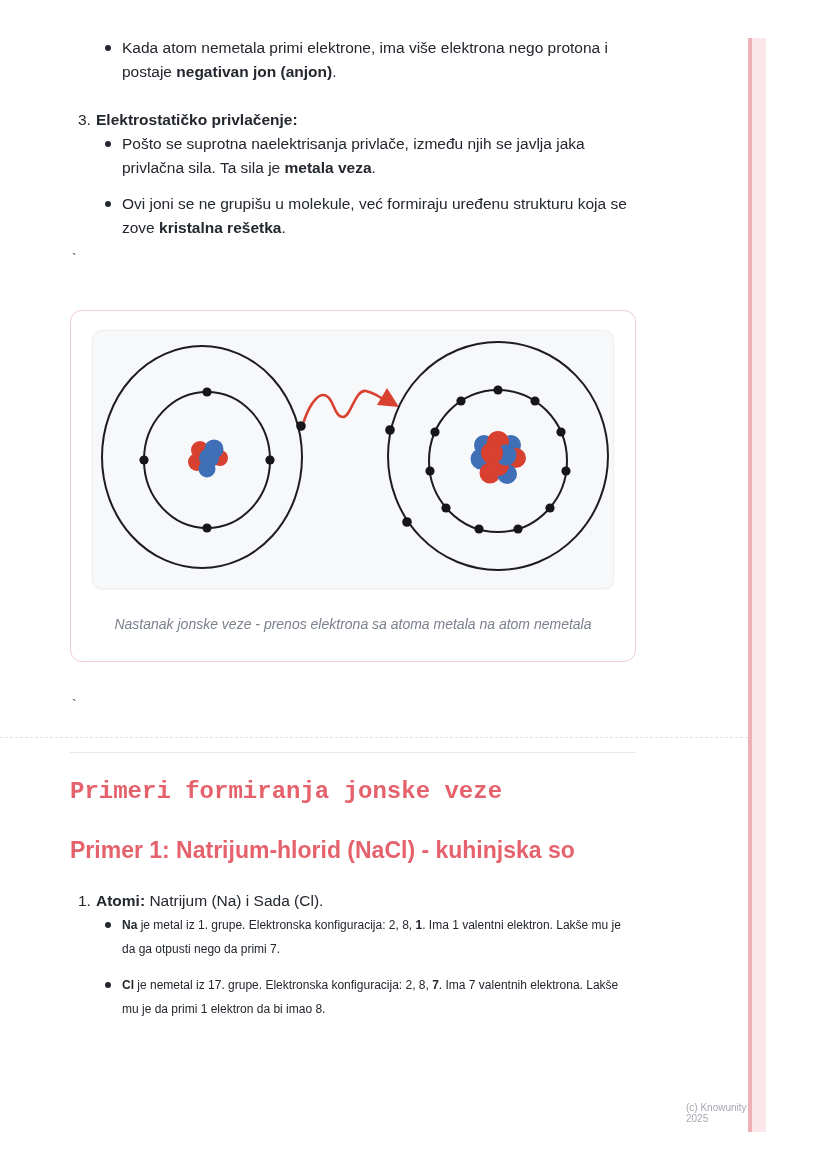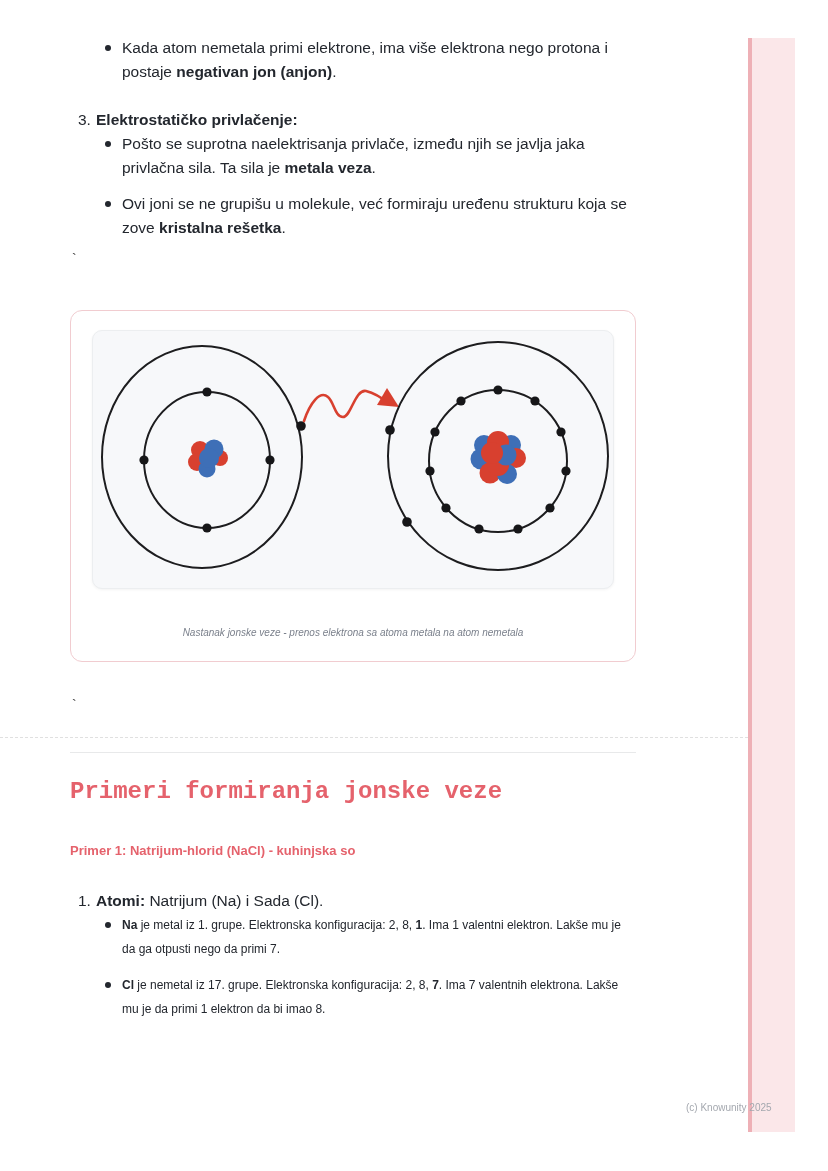--- a/index.html
+++ b/index.html
@@ -1,17 +1,17 @@
 <!DOCTYPE html>
 <html><head>
 <meta charset="utf-8">
 <style>
   html,body{margin:0;padding:0;background:#ffffff;}
   .page{
-    position:relative;width:828px;height:1171px;background:#ffffff;overflow:hidden;
+    position:relative;width:766px;height:1171px;background:#ffffff;overflow:hidden;
     font-family:"Liberation Sans","DejaVu Sans",sans-serif;color:#23272e;
   }
   .content{position:absolute;left:70px;top:36px;width:566px;}
 
   
   .litext{margin:0;font-size:15.5px;line-height:24px;color:#23272e;}
   strong{font-weight:bold;color:#23272e;}
   ul.blist{list-style:none;margin:0;padding:0;}
   ul.blist li{position:relative;padding-left:52px;box-sizing:border-box;}
   ul.blist li + li{margin-top:12px;}
@@ -28,26 +28,26 @@
   figure.figbox{
     margin:42px 0 0 0;width:566px;height:352px;box-sizing:border-box;
     border:1px solid #f1ccd0;border-radius:12px;background:#ffffff;
     padding:19px 21px 0 21px;
   }
   .figcard{
     width:522px;height:259px;box-sizing:border-box;background:#f7f8fa;
     border:1px solid #eceef0;border-radius:10px;box-shadow:0 1px 3px rgba(0,0,0,0.05);
     display:flex;align-items:center;justify-content:center;overflow:hidden;
   }
-  figcaption{margin-top:34px;text-align:center;font-style:italic;font-size:10px;line-height:19px;color:#7b818c;}
+  figcaption{margin-top:26px;text-align:center;font-style:italic;font-size:14px;line-height:19px;color:#7b818c;}
 
   hr.rule{border:none;border-top:1px solid #e8e9ea;margin:38px 0 0 0;width:566px;}
 
   h1.head1{margin:24px 0 0 0;font-size:24px;line-height:30px;font-weight:bold;color:#e5626c;font-family:Liberation Mono, monospace;}
-  h2.head2{margin:31px 0 0 0;font-size:13px;line-height:25px;font-weight:bold;color:#e5626c;}
+  h2.head2{margin:31px 0 0 0;font-size:23px;line-height:25px;font-weight:bold;color:#e5626c;}
   .item1{margin-top:26px;}
   .sec3{margin-top:11px;}
   .sec3 li + li{margin-top:13px;}
 
   
   .w-intro{max-width:564px;}
   .w-kation{max-width:547px;}
   .w-sila{max-width:564px;}
   .w-resetka{max-width:566px;}
   .w-na,.w-cl{max-width:568px;}

